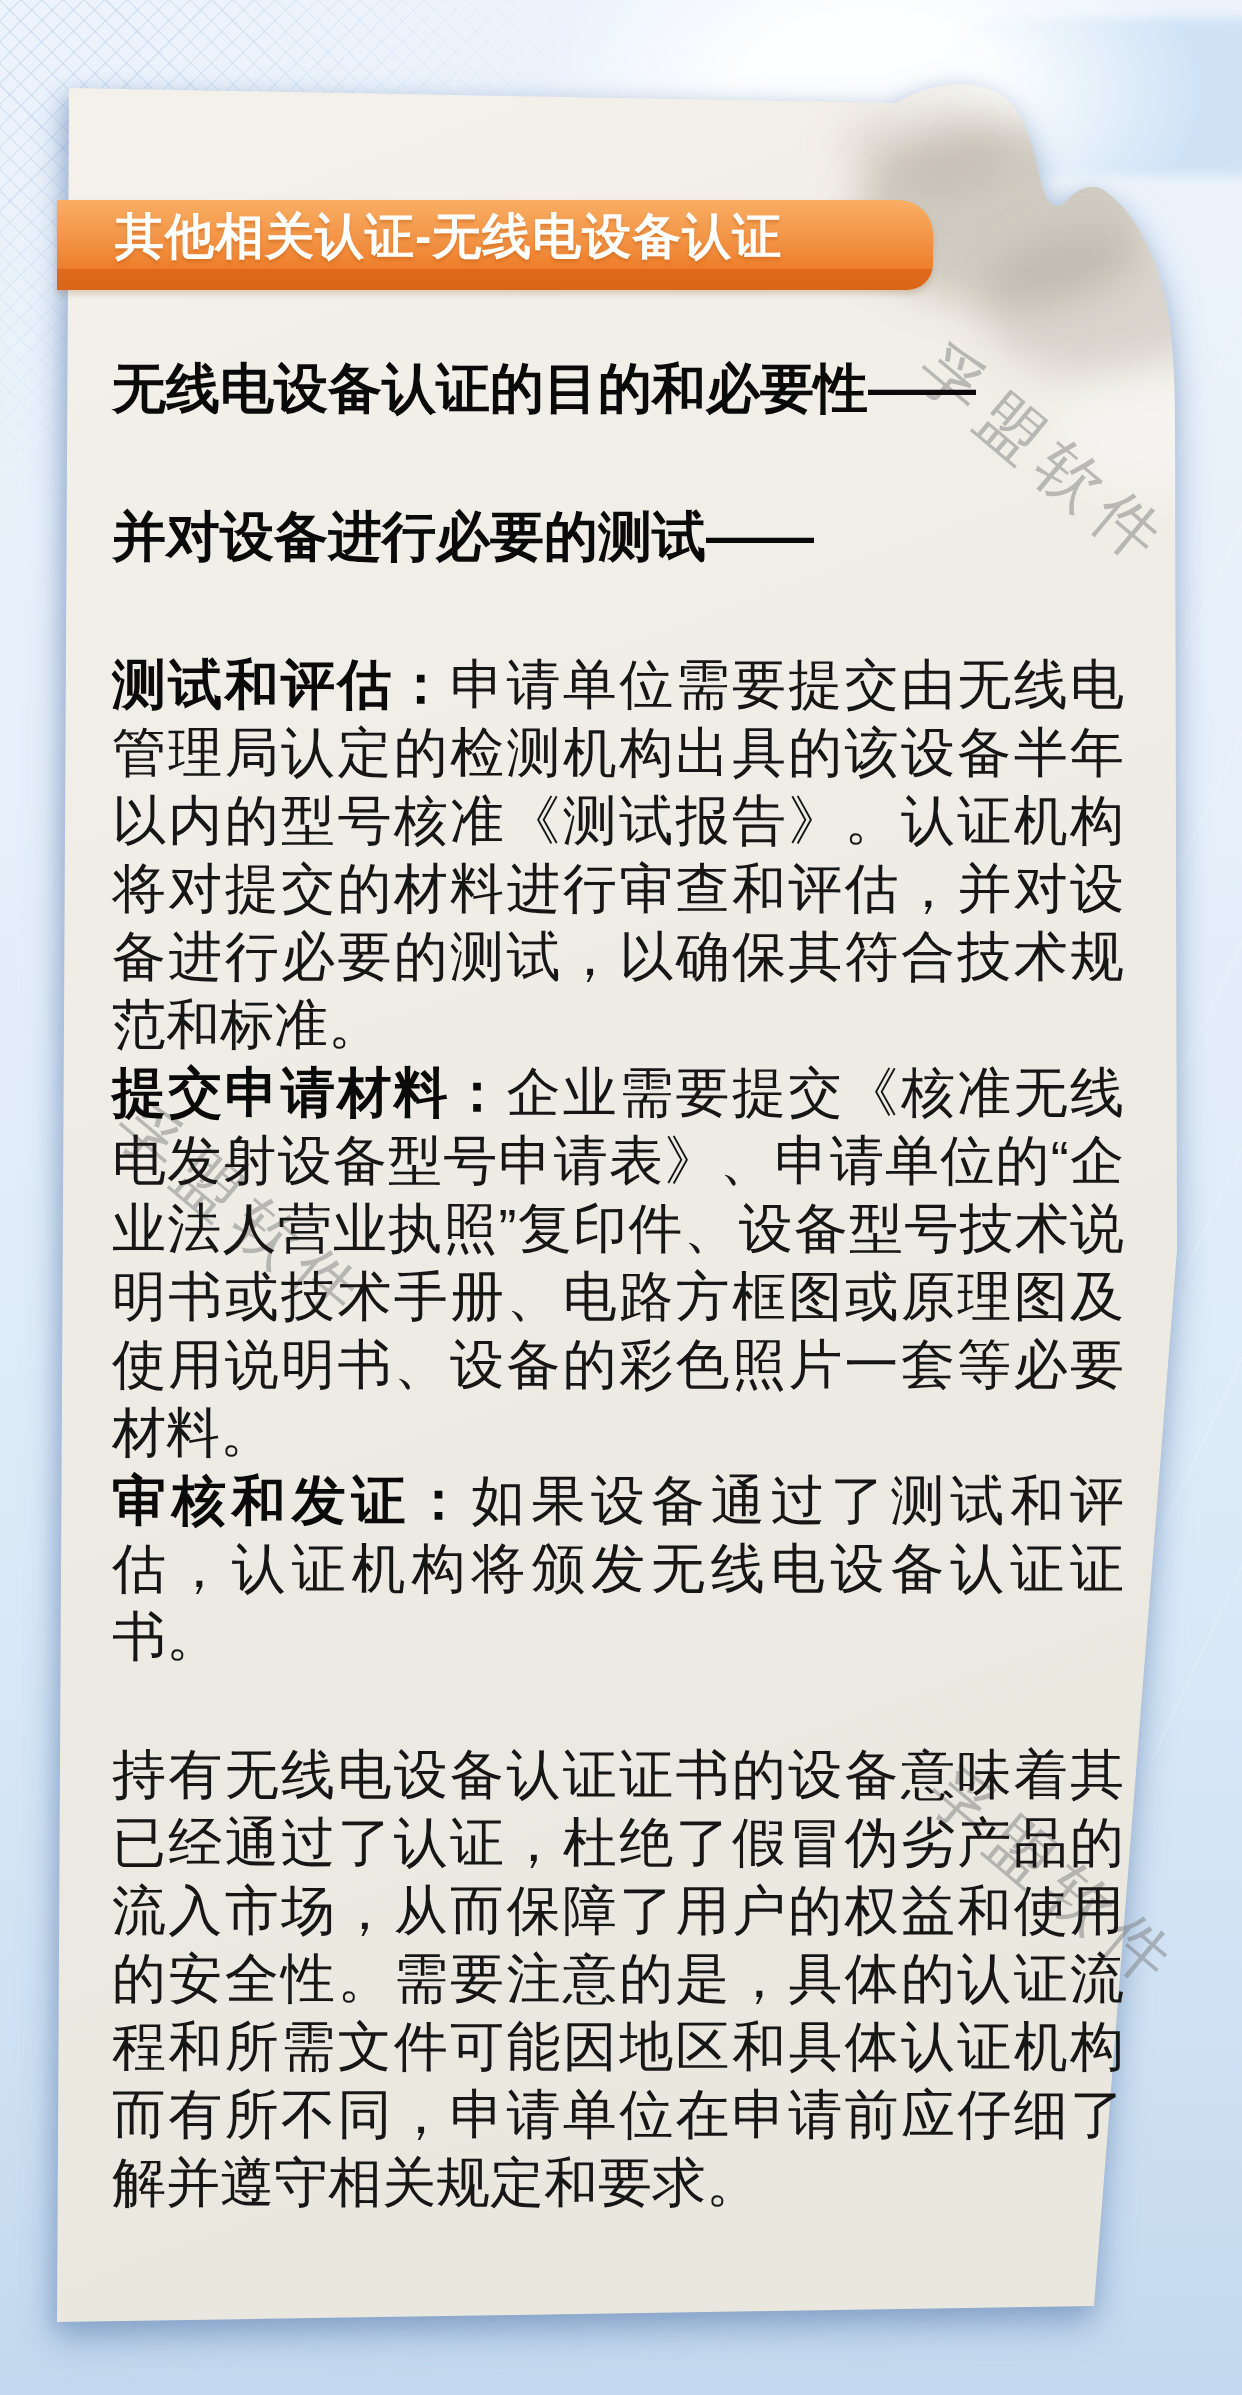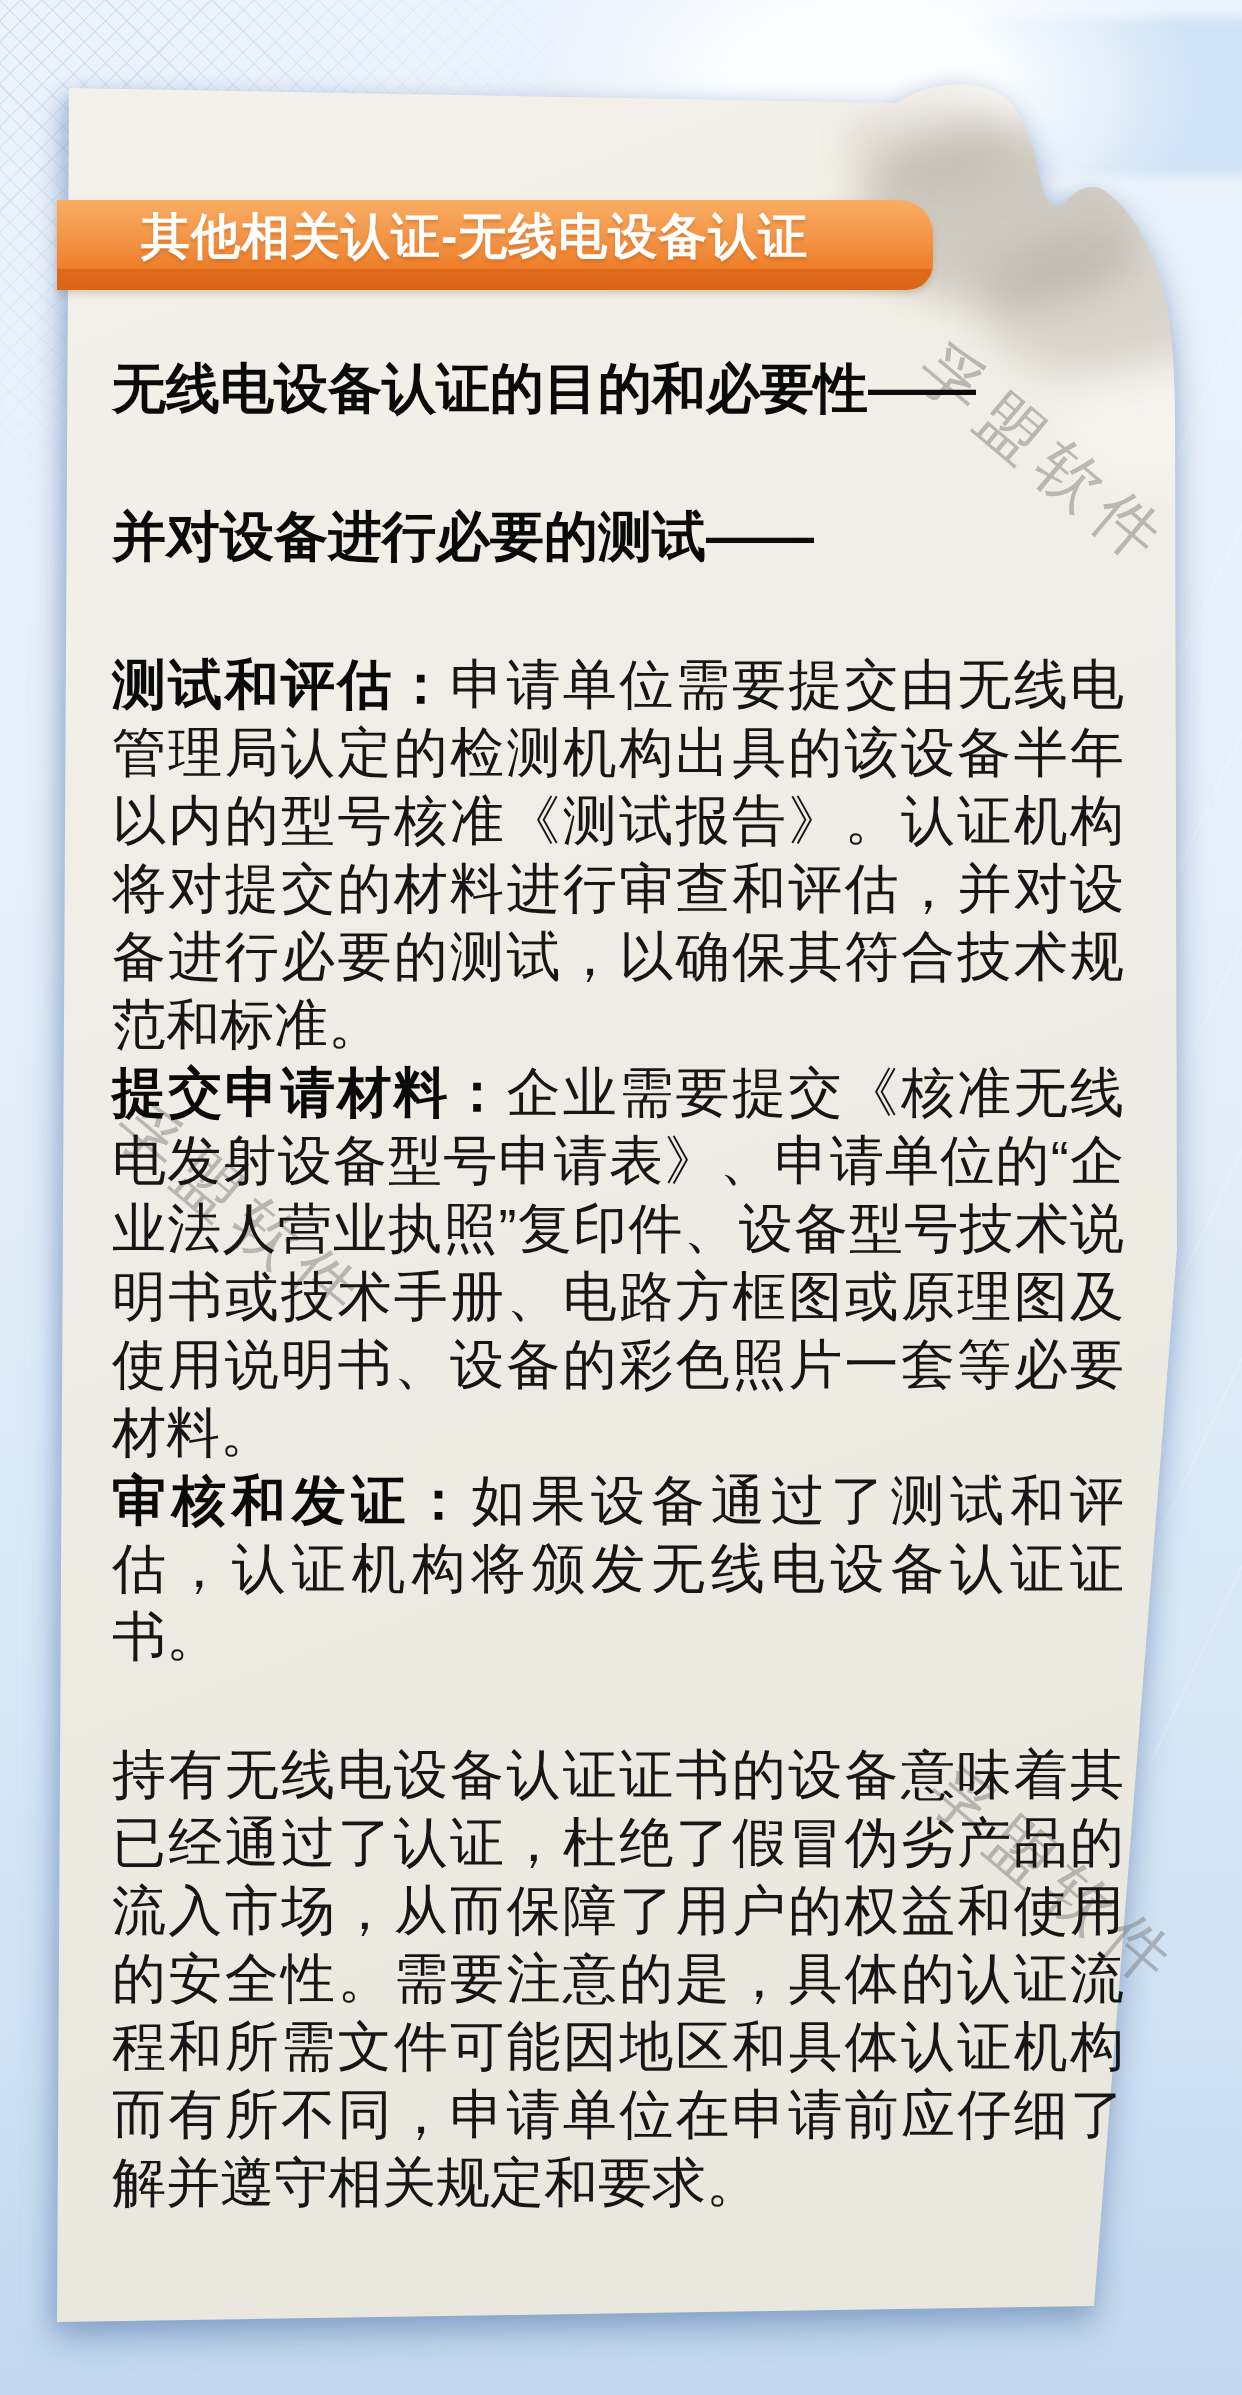--- a/index.html
+++ b/index.html
@@ -32,21 +32,21 @@
     position:absolute;left:540px;top:-110px;width:660px;height:400px;
     background:radial-gradient(closest-side,rgba(252,254,255,.97) 40%,rgba(252,254,255,0) 100%);
   }
   svg.sheet{position:absolute;left:0;top:0;}
   .paper-shape{filter:drop-shadow(0 14px 16px rgba(96,130,175,.5)) drop-shadow(-6px 6px 9px rgba(120,150,195,.38));}
   .banner{
     position:absolute;left:57px;top:200px;width:876px;height:90px;
     box-sizing:border-box;border-radius:0 34px 26px 0;
     background:linear-gradient(180deg,#f9ae63 0%,#f29345 45%,#ee7e2a 76%,#e06a1a 77%,#d96518 100%);
     box-shadow:0 4px 6px rgba(130,75,25,.22);
-    display:flex;align-items:center;padding:0 20px 16px 84px;
+    display:flex;align-items:center;padding:0 20px 16px 58px;
   }
   .banner-title{
     color:#ffffff;font-size:49px;font-weight:700;letter-spacing:1px;white-space:nowrap;
     text-shadow:0 3px 3px rgba(196,98,24,.45);
   }
   .article{
     position:absolute;left:112px;top:354px;width:1012px;
     font-size:54px;line-height:68px;color:#161616;
     text-align:justify;text-justify:inter-ideograph;
   }

